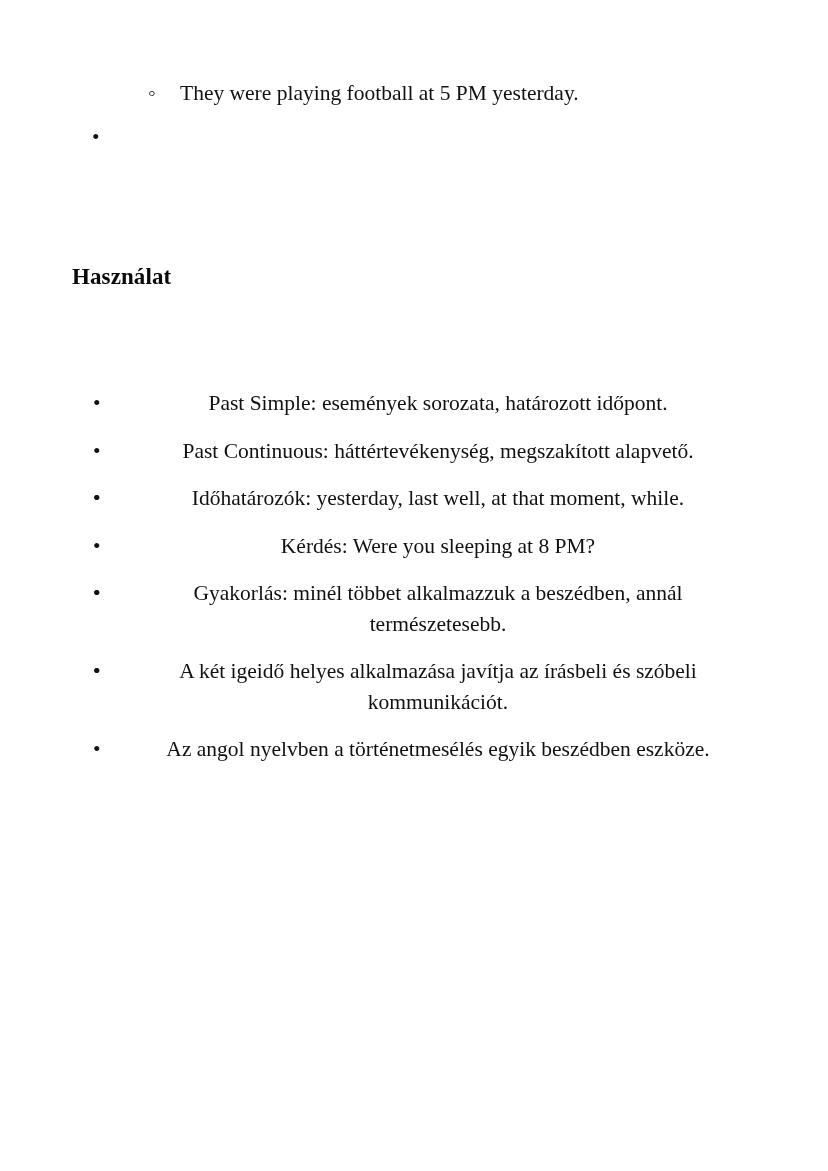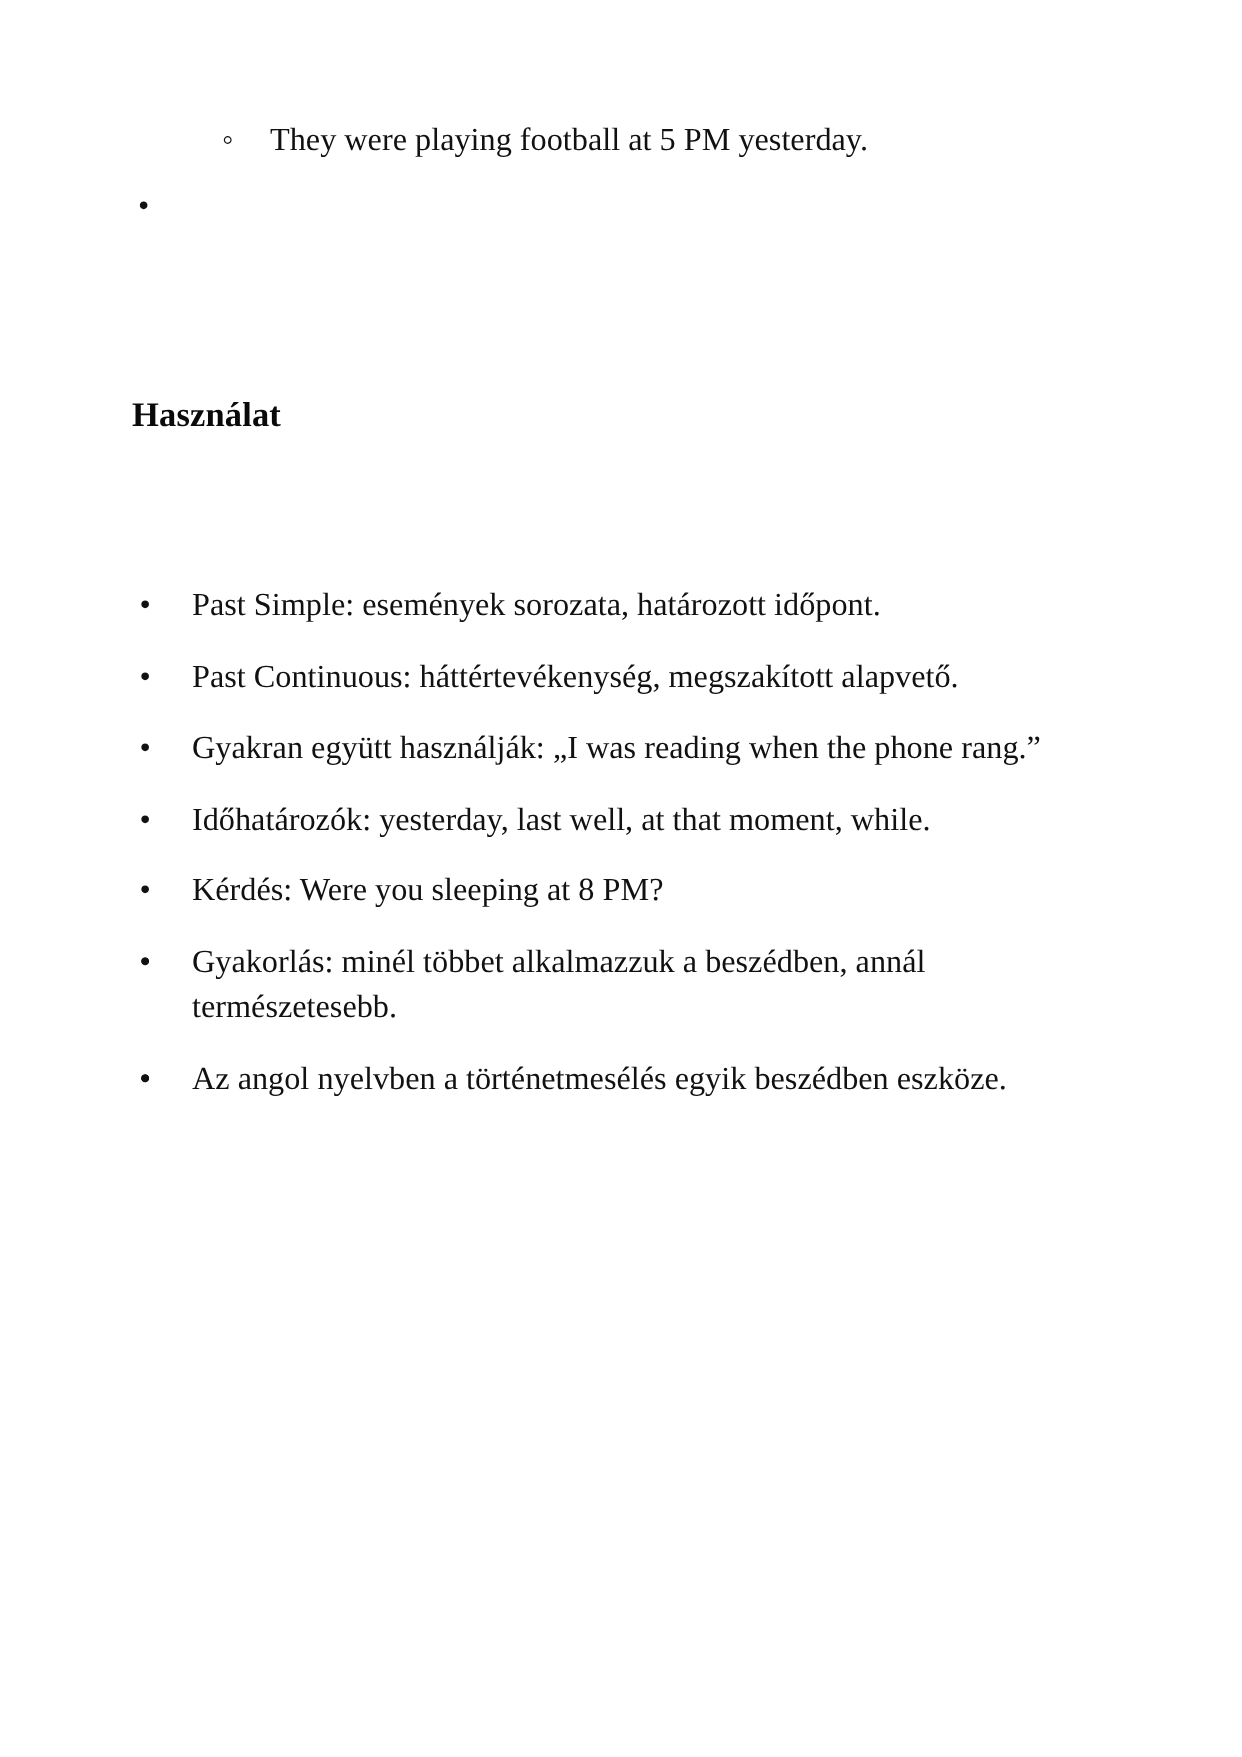--- a/index.html
+++ b/index.html
@@ -56,21 +56,21 @@
     left: 92px;
     top: 122px;
     font-size: 21.5px;
     line-height: 30px;
     color: #111111;
   }
 
   
   .section-heading {
     position: absolute;
-    left: 88px;
+    left: 72px;
     top: 262px;
     margin: 0;
     font-size: 23px;
     font-weight: bold;
     line-height: 30px;
     letter-spacing: 0.1px;
     color: #0a0a0a;
   }
 
   
@@ -99,20 +99,21 @@
     position: absolute;
     left: 93px;
     top: 0;
     font-size: 21.5px;
     line-height: 30.5px;
     color: #111111;
   }
 
   .bullet-item .text {
     display: block;
+    text-align: center;
   }
 </style>
 </head>
 <body>
 
 <div class="page">
 
   <div class="carryover">
     <div class="sub-item">
       <span class="marker">◦</span>
@@ -131,21 +132,20 @@
       <span class="text">Past Simple: események sorozata, határozott időpont.</span>
     </div>
 
     <div class="bullet-item">
       <span class="marker">•</span>
       <span class="text">Past Continuous: háttértevékenység, megszakított alapvető.</span>
     </div>
 
     <div class="bullet-item">
       <span class="marker">•</span>
-      <span class="text">Gyakran együtt használják: „I was reading when the phone rang.”</span>
     </div>
 
     <div class="bullet-item">
       <span class="marker">•</span>
       <span class="text">Időhatározók: yesterday, last well, at that moment, while.</span>
     </div>
 
     <div class="bullet-item">
       <span class="marker">•</span>
       <span class="text">Kérdés: Were you sleeping at 8 PM?</span>
@@ -159,20 +159,21 @@
       <span class="marker">•</span>
       <span class="text">Gyakorlás: minél többet alkalmazzuk a beszédben, annál természetesebb.</span>
     </div>
 
     <div class="bullet-item">
       <span class="marker">•</span>
     </div>
 
     <div class="bullet-item">
       <span class="marker">•</span>
+      <span class="text">A két igeidő helyes alkalmazása javítja az írásbeli és szóbeli kommunikációt.</span>
     </div>
 
     <div class="bullet-item">
       <span class="marker">•</span>
       <span class="text">Az angol nyelvben a történetmesélés egyik beszédben eszköze.</span>
     </div>
 
   </div>
 
 </div>

